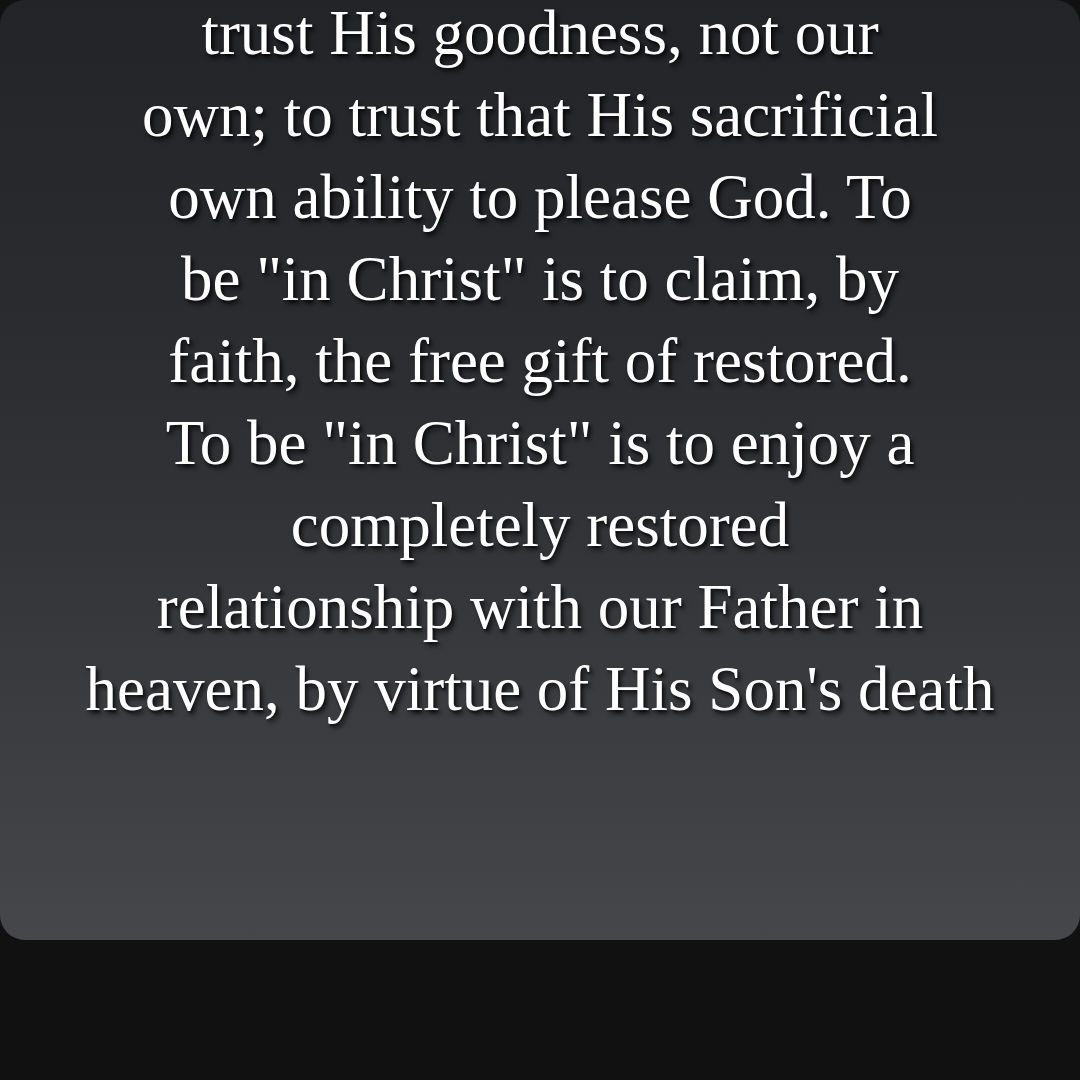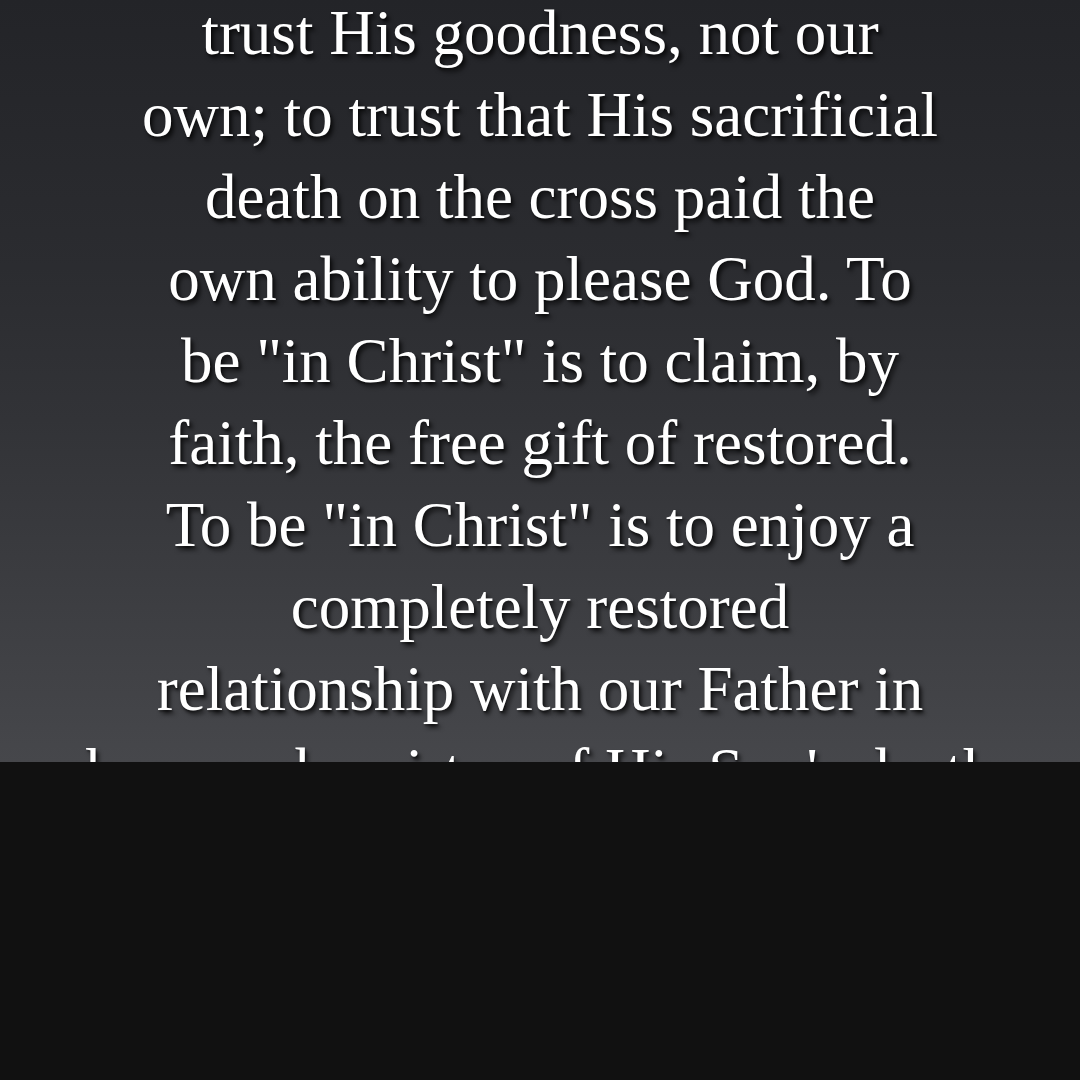--- a/index.html
+++ b/index.html
@@ -3,24 +3,25 @@
 <meta charset="utf-8">
 <style>
   html, body {
     margin: 0;
     padding: 0;
     background: #111;
   }
   .canvas {
     position: relative;
     width: 1080px;
-    height: 762px;
+    height: 940px;
     overflow: hidden;
     background: linear-gradient(180deg, #232428 0%, #2b2c30 35%, #323337 55%, #46474b 100%);
     font-family: "Liberation Serif", "DejaVu Serif", serif;
+    border-radius: 25px;
   }
   .quote {
     position: absolute;
     top: -8px;
     left: 50%;
     transform: translateX(-50%);
     width: 1010px;
     text-align: center;
     color: #ffffff;
     font-size: 63px;
@@ -42,21 +43,20 @@
     text-shadow: 1px 2px 2px rgba(0, 0, 0, 0.4);
   }
 </style>
 </head>
 <body>
 
 <div class="canvas">
   <div class="quote">
     <div class="line">trust His goodness, not our</div>
     <div class="line">own; to trust that His sacrificial</div>
-    <div class="line">death on the cross paid the</div>
     <div class="line">own ability to please God. To</div>
     <div class="line">be "in Christ" is to claim, by</div>
     <div class="line">faith, the free gift of restored.</div>
     <div class="line">To be "in Christ" is to enjoy a</div>
     <div class="line">completely restored</div>
     <div class="line">relationship with our Father in</div>
     <div class="line">heaven, by virtue of His Son's death</div>
   </div>
   <div class="watermark">gutesprueche.com</div>
 </div>

